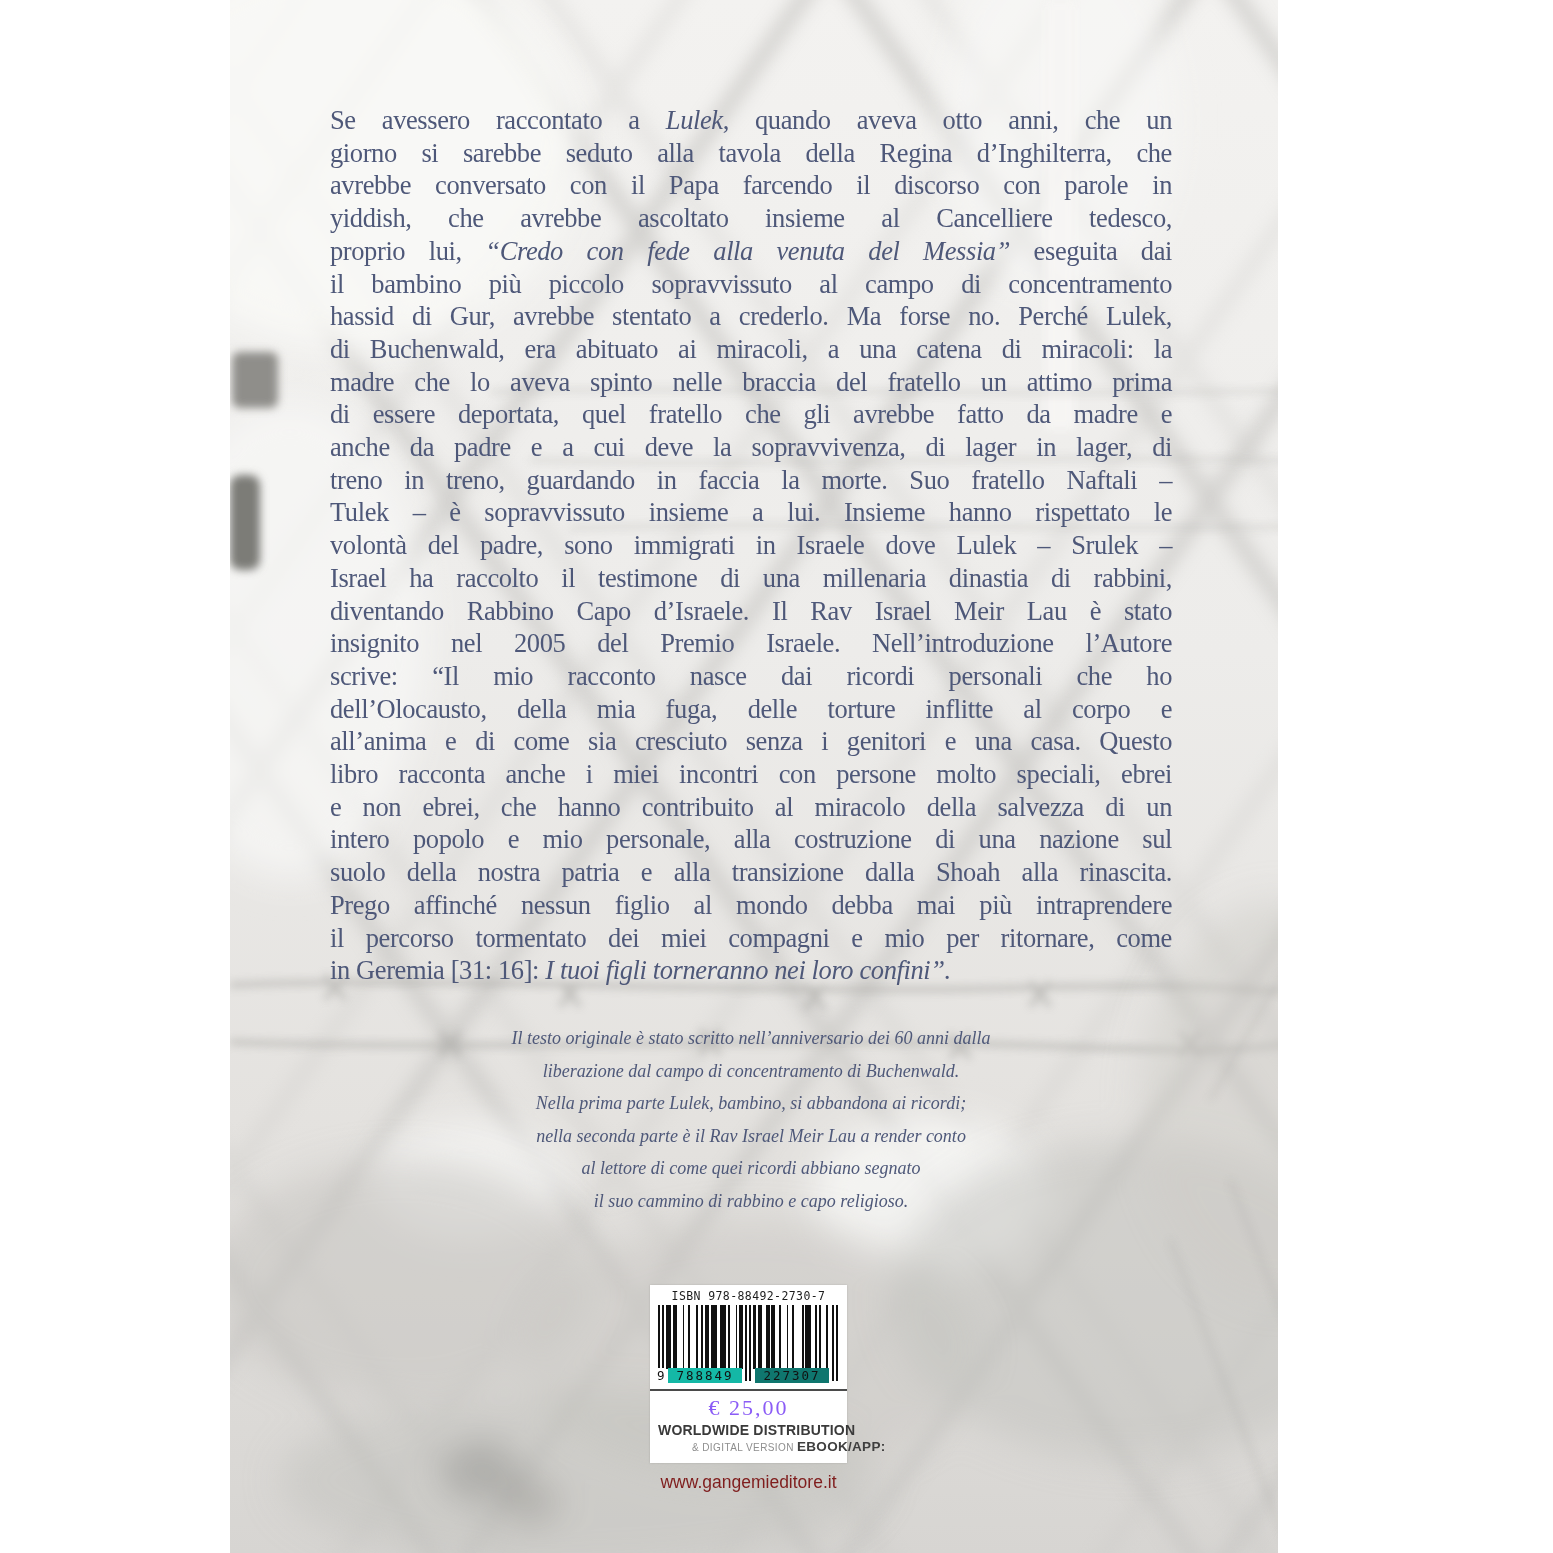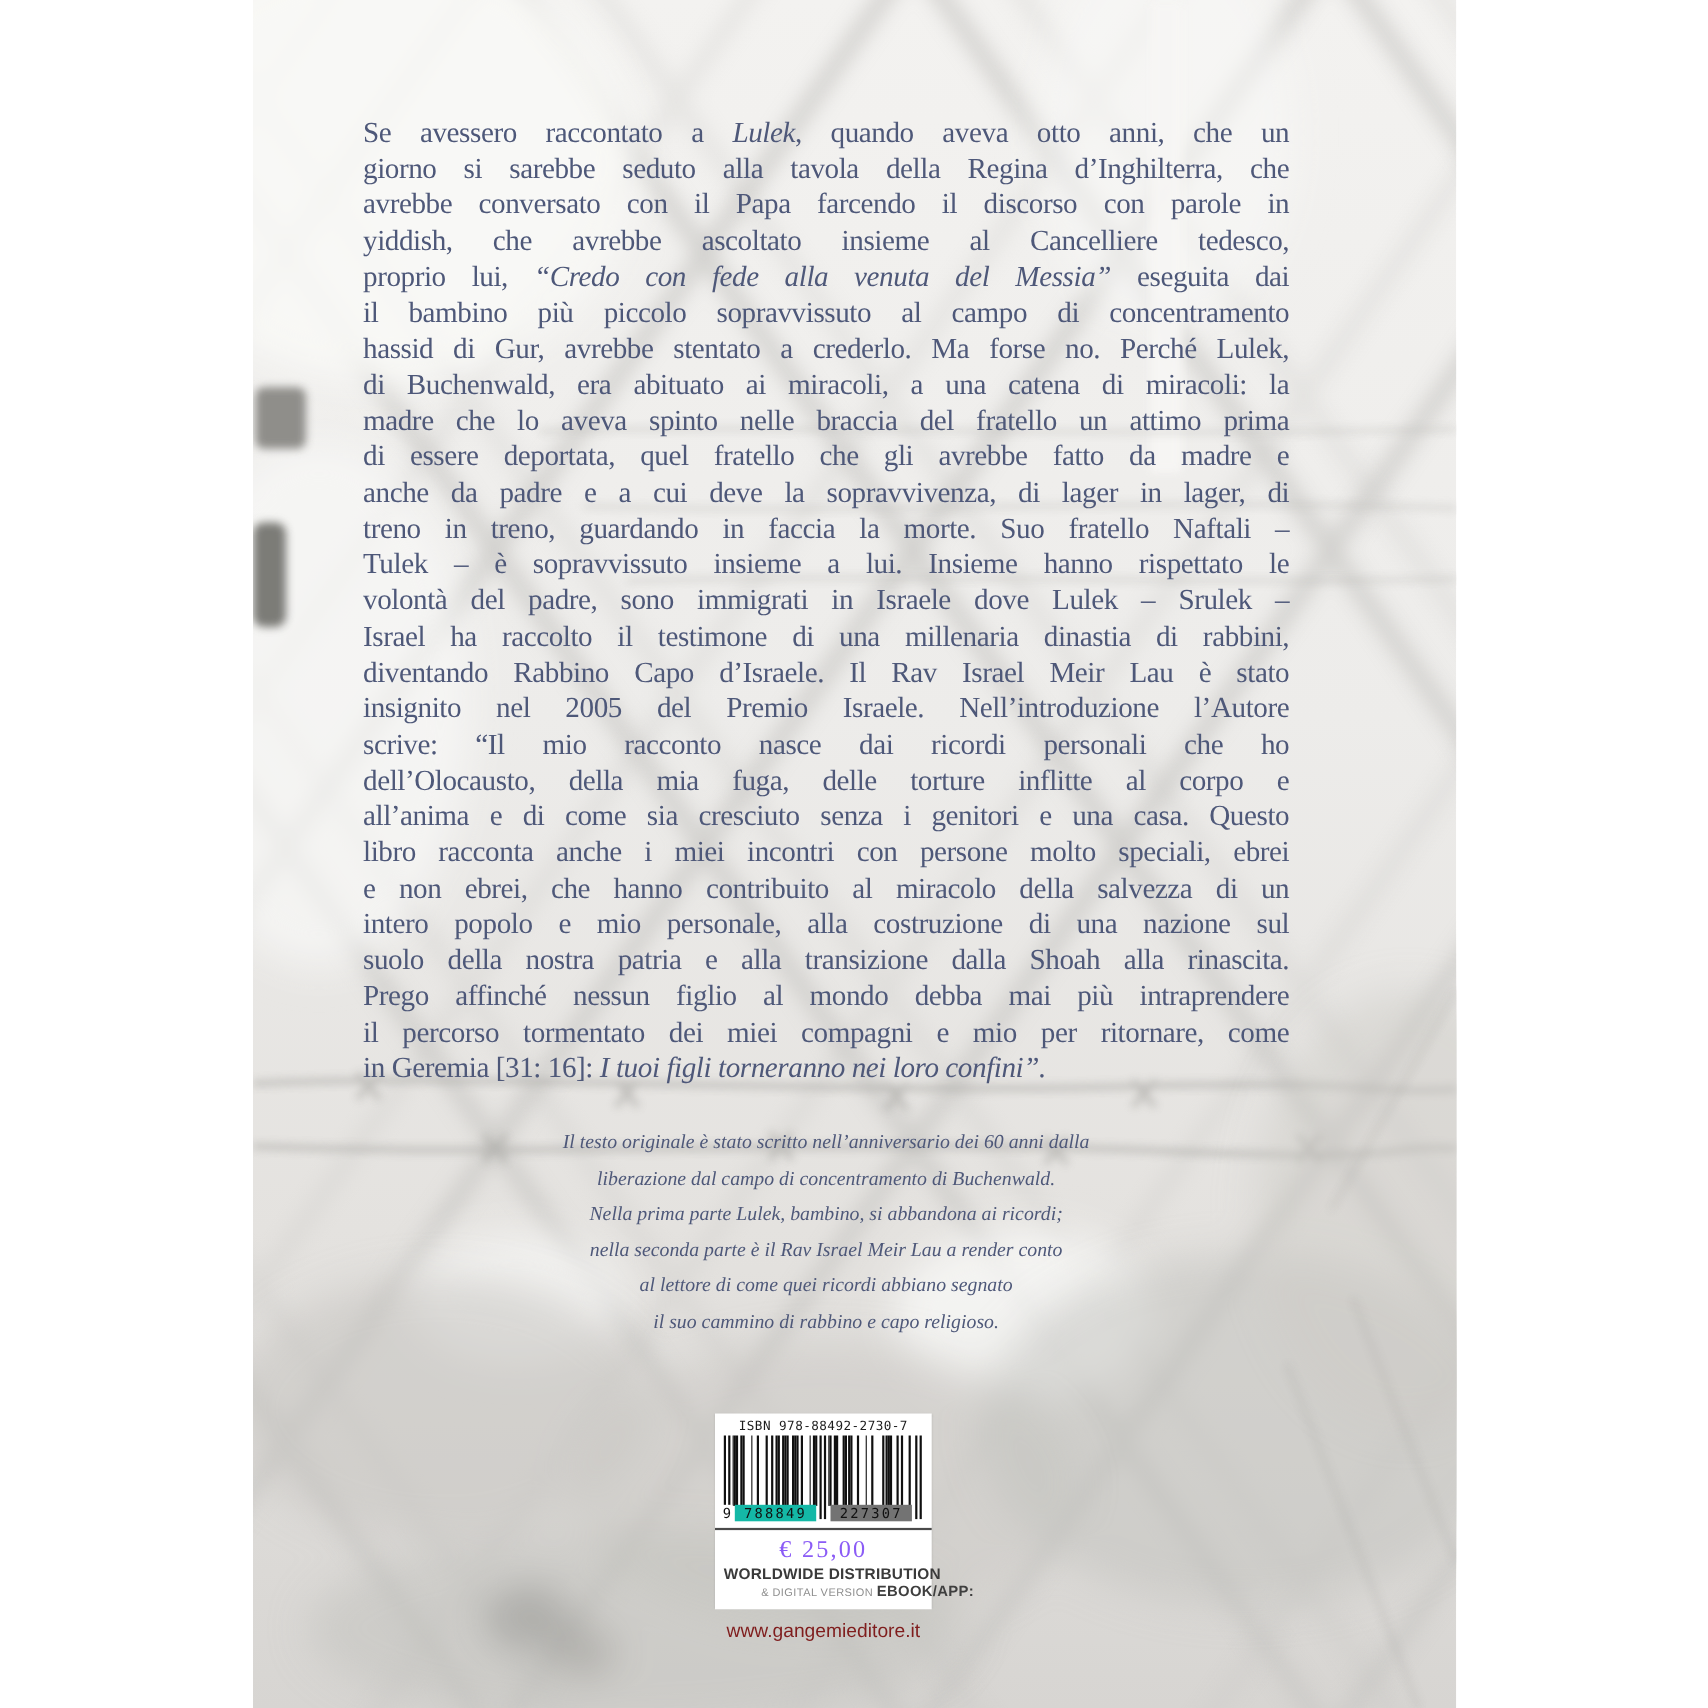--- a/index.html
+++ b/index.html
@@ -1,16 +1,16 @@
 <!DOCTYPE html>
 <html><head>
 <meta charset="utf-8">
 <style>
   html,body{margin:0;padding:0;background:#ffffff;}
-  .page{position:relative;width:1553px;height:1553px;background:#ffffff;overflow:hidden;
+  .page{position:relative;width:1278px;height:1553px;background:#ffffff;overflow:hidden;
         font-family:"Liberation Serif", serif;}
   
   .photo{position:absolute;left:230px;top:0;width:1094px;height:1553px;overflow:hidden;}
   .photo svg{position:absolute;left:0;top:0;width:100%;height:100%;display:block;}
   
   .body-text{position:absolute;left:330px;top:104px;width:842px;
              color:var(--txt,#4e5879);font-size:26.5px;line-height:32.7px;letter-spacing:-0.4px;}
   .bline{text-align:justify;text-align-last:justify;white-space:nowrap;}
   .bline.last{text-align-last:left;}
   .bline i{font-style:italic;}
@@ -24,21 +24,21 @@
   .isbn{font-family:"DejaVu Sans Mono", monospace;font-size:11.5px;letter-spacing:.4px;
         color:#1c1c1c;white-space:nowrap;}
   .barcode{display:flex;align-items:flex-start;width:181px;height:76px;margin:2px auto 0;}
   .m{flex:0 0 auto;width:1.905px;height:64px;}
   .m.on{background:#101010;}
   .m.g{height:76px;}
   .digits{position:relative;width:181px;height:15px;margin:-13px auto 0;
           font-family:"DejaVu Sans Mono", monospace;font-size:12.5px;color:#111;}
   .digits .d0{position:absolute;left:-1px;top:0;background:#fff;padding-right:1px;}
   .digits .g1{position:absolute;left:10px;width:74px;background:#14b8a6;text-align:center;letter-spacing:2px;}
-  .digits .g2{position:absolute;left:97px;width:74px;background:#737373;text-align:center;letter-spacing:2px;}
+  .digits .g2{position:absolute;left:97px;width:74px;background:#0f766e;text-align:center;letter-spacing:2px;}
   .sep{border:0;border-top:2px solid #4a4a4a;margin:6px -8px 4px;}
   .price{font-family:"Liberation Serif", serif;font-size:22px;letter-spacing:2px;color:#8b5cf6;}
   .dist{font-weight:bold;font-size:14px;color:#3a3a3a;letter-spacing:.2px;margin-top:1px;white-space:nowrap;}
   .ver{font-size:10px;color:#8e8e8e;letter-spacing:.4px;margin-top:1px;white-space:nowrap;margin-left:34px;}
   .ver b{font-size:13.5px;color:#3f3f3f;letter-spacing:.3px;}
   .site{font-size:17.5px;color:#7f1d1d;margin-top:18px;white-space:nowrap;}
 </style>
 </head>
 <body>
 

